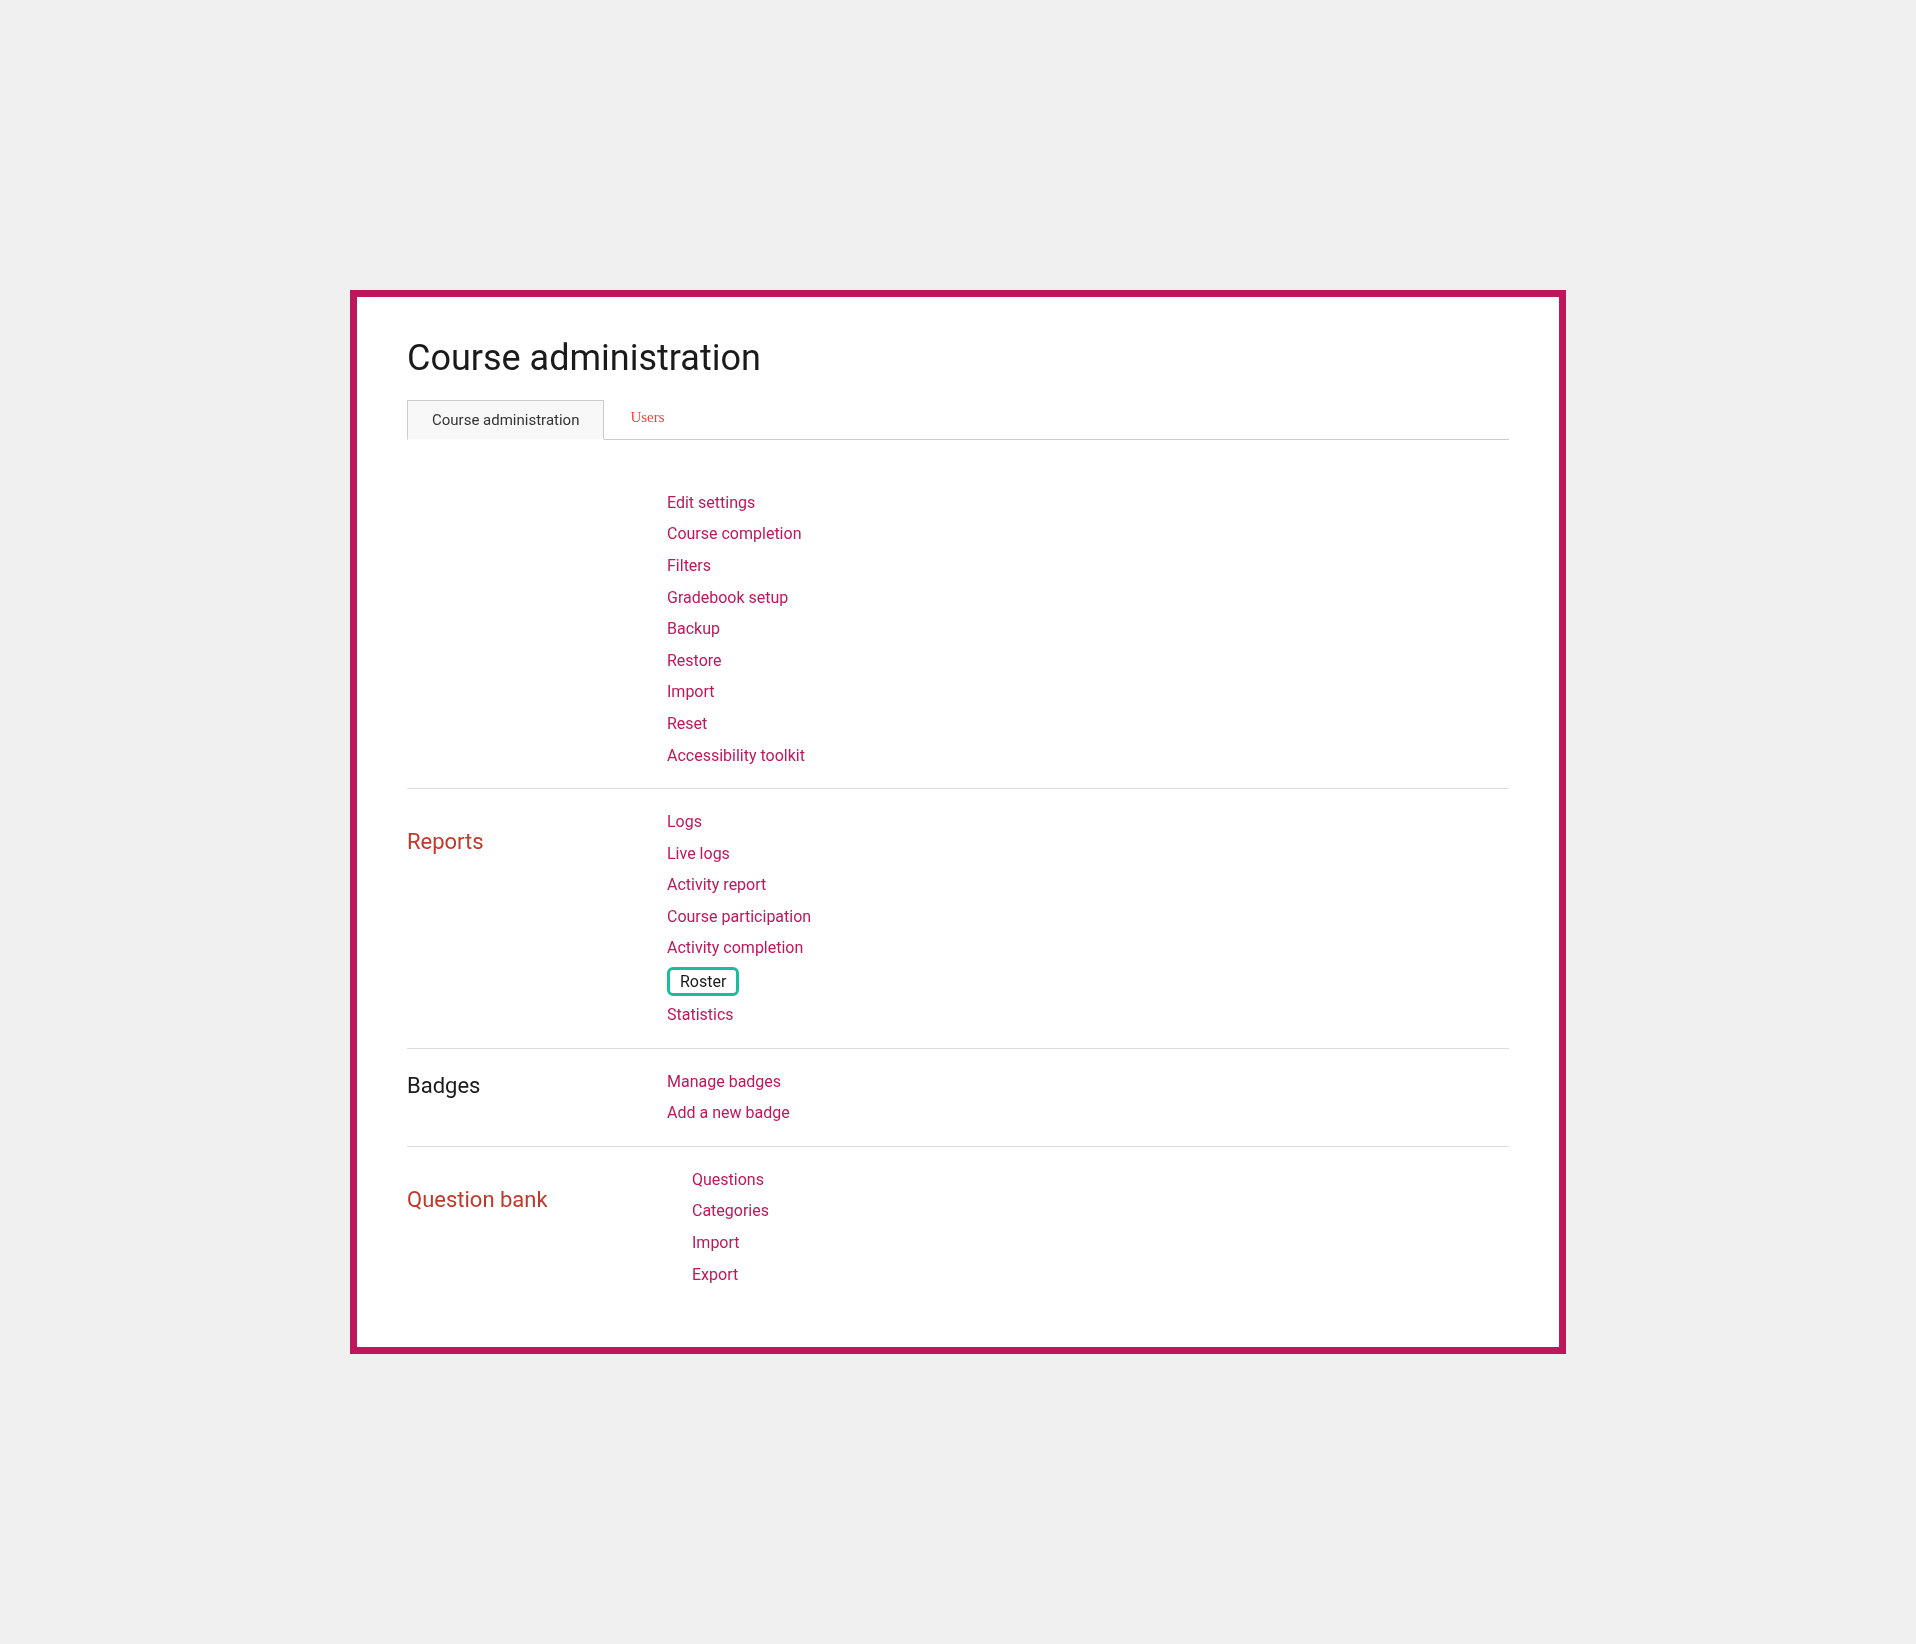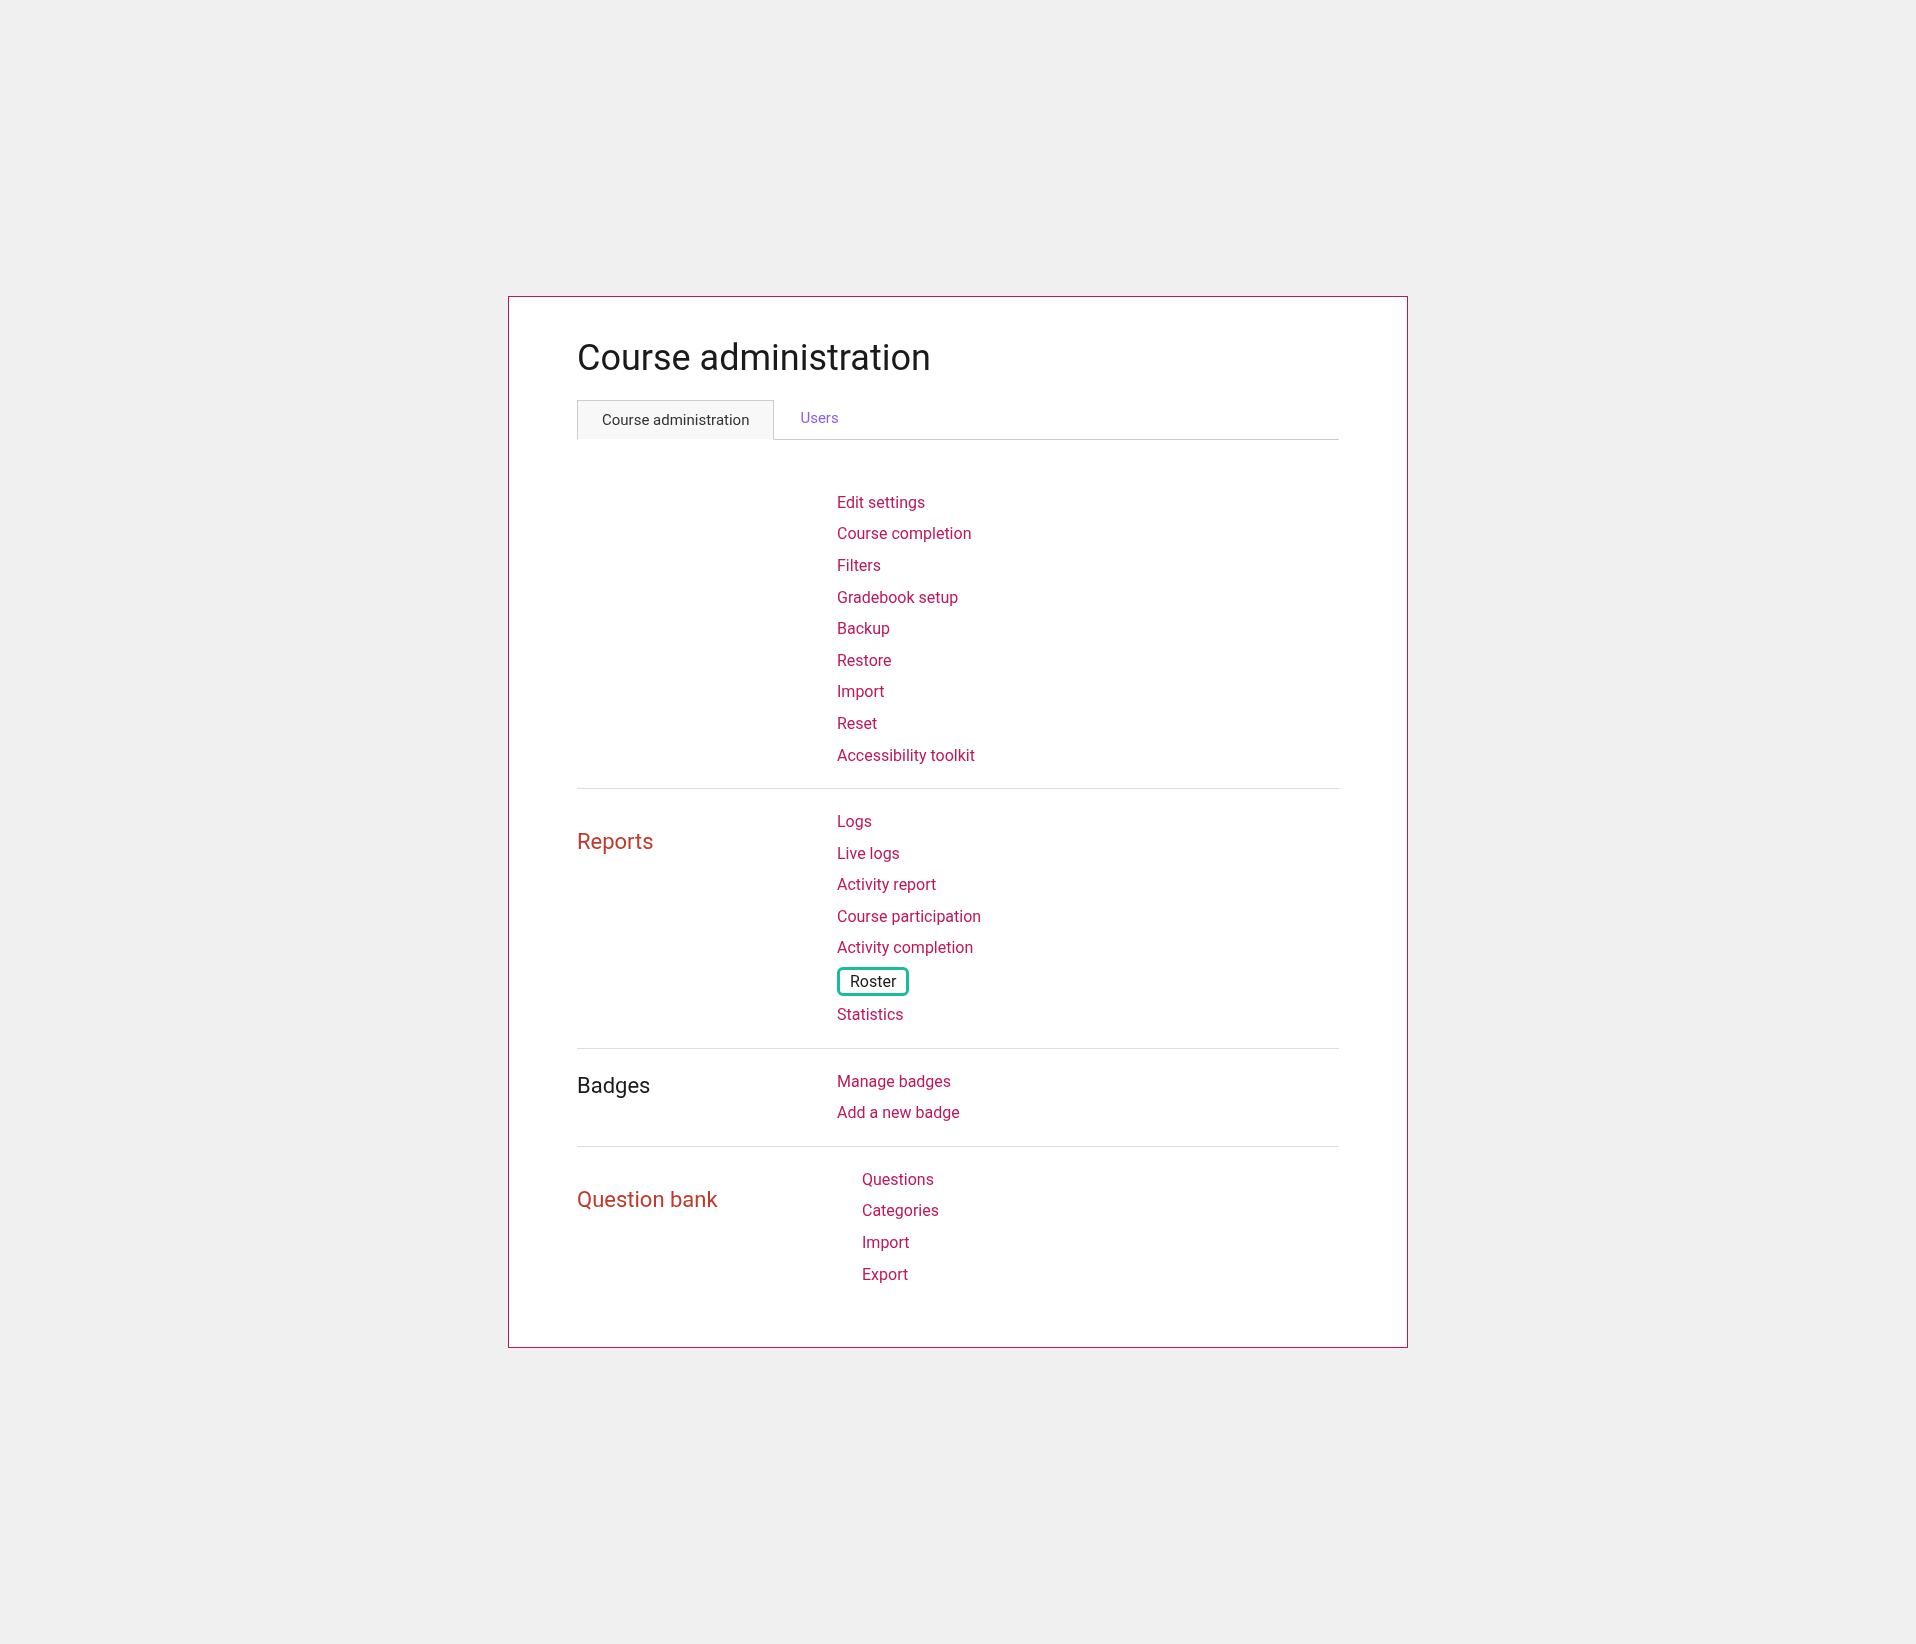--- a/index.html
+++ b/index.html
@@ -13,24 +13,24 @@
       font-family: -apple-system, BlinkMacSystemFont, 'Segoe UI', Roboto, sans-serif;
       display: flex;
       justify-content: center;
       align-items: center;
       min-height: 100vh;
       padding: 20px;
     }
 
     .page-container {
       background: #ffffff;
-      border: 1px solid #be185d;
-      width: 900px;
+      border: 7px solid #be185d;
+      width: 1216px;
       min-height: 1050px;
-      padding: 40px 68px;
+      padding: 40px 50px;
     }
 
     .page-title {
       font-size: 36px;
       font-weight: 400;
       color: #1a1a1a;
       margin-bottom: 20px;
     }
 
     .tabs-bar {
@@ -51,24 +51,25 @@
       bottom: -1px;
     }
 
     .tab.active {
       background: #f8f8f8;
       color: #333333;
       border-bottom: 1px solid #ffffff;
     }
 
     .tab.link-style {
-      color: #8b5cf6;
+      color: #ef4444;
       border: none;
       background: transparent;
       bottom: 0;
+      font-family: Liberation Serif, serif;
     }
 
     .content-area {
       padding: 30px 0 0 0;
     }
 
     .section {
       display: flex;
       padding: 20px 0;
       border-bottom: 1px solid #dddddd;

